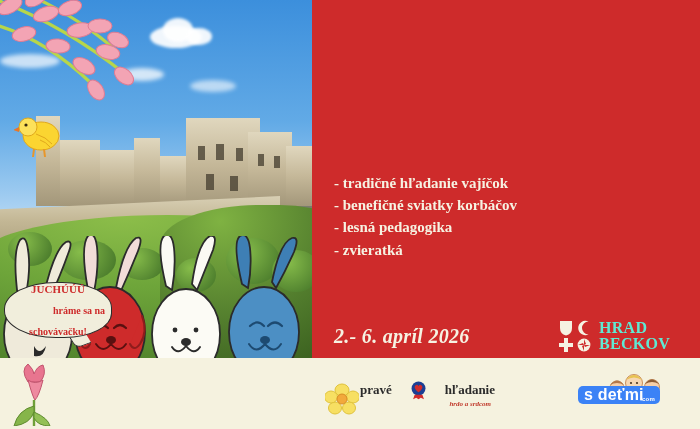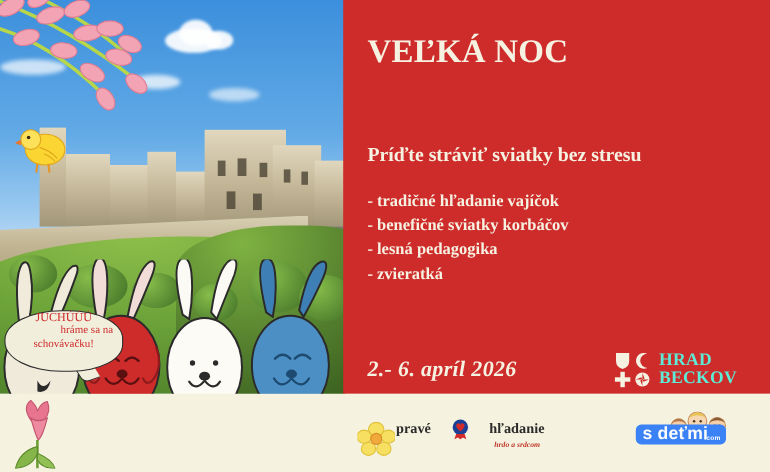--- a/index.html
+++ b/index.html
@@ -102,22 +102,22 @@
   .hradglyphs { width:34px; height:32px; display:grid; grid-template-columns:1fr 1fr; grid-template-rows:1fr 1fr; gap:2px; }
   .hradtext { font-weight:700; font-size:16px; line-height:1.02; color:#5eead4; letter-spacing:.3px; }
 
   
   .eggs { position:absolute; left:0px; top:236px; width:330px; height:193px; }
 
   
   .bubble {
     position:absolute; left:4px; top:282px; width:108px; height:56px;
     background:#F1EEDC; border:1.6px solid #2b2b2b; border-radius:48% 46% 44% 48%;
-    display:flex; flex-direction:column; align-items:center; justify-content:flex-start;
-    color:#CE2B2B; font-weight:400; text-align:center; line-height:1.12;
+    display:flex; flex-direction:column; align-items:center; justify-content:space-between;
+    color:#CE2B2B; font-weight:700; text-align:center; line-height:1.12;
   }
   .bubble .l1 { font-size:11px; }
   .bubble .l2 { font-size:10px;padding-left:42px; }
   .bubble .l3 { font-size:10px; }
   .bubbletail {
     position:absolute; left:70px; top:330px; width:18px; height:16px;
     background:#F1EEDC; border-right:1.6px solid #2b2b2b; border-bottom:1.6px solid #2b2b2b;
     transform:rotate(58deg) skewX(-12deg); border-radius:0 0 6px 0;
   }
 
@@ -233,24 +233,22 @@
       <ellipse cx="158" cy="114" rx="11" ry="7" transform="rotate(-54 158 114)"></ellipse>
       <ellipse cx="206" cy="-2" rx="12" ry="7" transform="rotate(32 206 -2)"></ellipse>
       <ellipse cx="172" cy="14" rx="12" ry="7" transform="rotate(20 172 14)"></ellipse>
       <ellipse cx="146" cy="34" rx="12" ry="7" transform="rotate(2 146 34)"></ellipse>
       <ellipse cx="130" cy="54" rx="11" ry="7" transform="rotate(-22 130 54)"></ellipse>
     </g>
   </svg>
 
   <div class="red">
     <div class="headline">
-      <div>VEĽKÁ NOC</div>
-    </div>
-
-    <div class="subhead">Príďte stráviť sviatky bez stresu</div>
+    </div>
+
 
     <ul class="bullets">
       <li>- tradičné hľadanie vajíčok</li>
       <li>- benefičné sviatky korbáčov</li>
       <li>- lesná pedagogika</li>
       <li>- zvieratká</li>
     </ul>
 
     <div class="date">2.- 6. apríl 2026</div>
 

